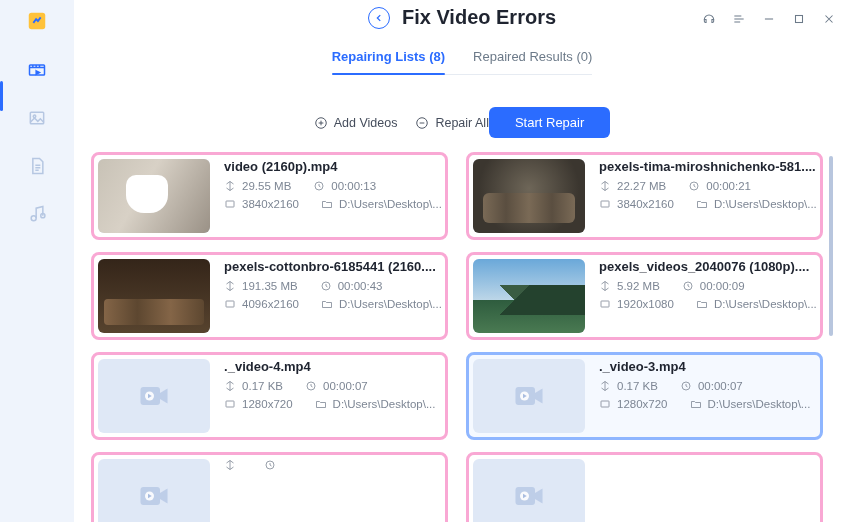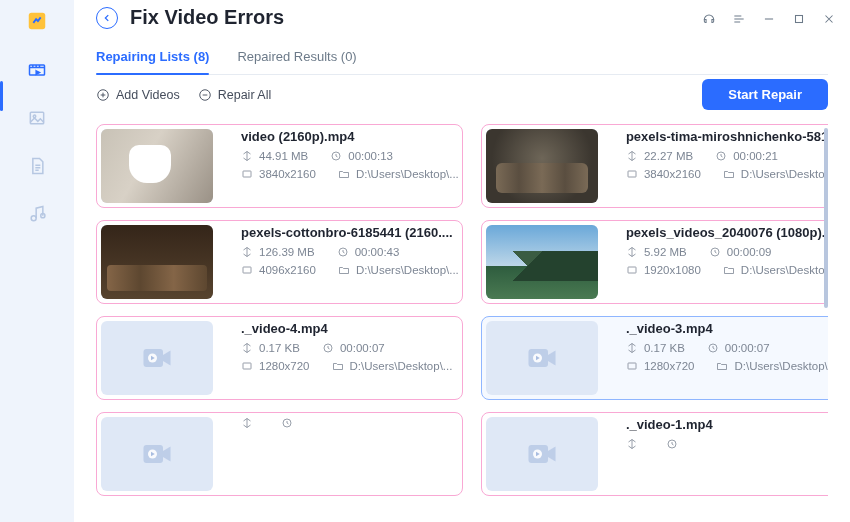--- a/index.html
+++ b/index.html
@@ -9,40 +9,40 @@
   .titlebar svg, .titlebar .tb-icon { width: 14px; height: 14px; display:block; }
   .tb-icon { cursor: default; display:inline-flex; align-items:center; justify-content:center; }
 
   .shell { display: flex; height: calc(522px - 0px); }
   .sidebar { width: 74px; background: #eff4fc; display: flex; flex-direction: column; align-items: center; padding-top: 8px; gap: 28px; position: relative; }
   .logo { width: 22px; height: 22px; margin-top: 2px; }
   .side-icon { width: 20px; height: 20px; color: #b6c7e2; display:flex; align-items:center; justify-content:center; }
   .side-icon.active { color: #2b6cff; }
   .side-active-bar { position: absolute; left: 0; top: 81px; width: 3px; height: 30px; background: #2b6cff; border-radius: 2px; }
 
-  .main { flex: 1; padding: 0 22px; display:flex; flex-direction:column; overflow:hidden; }
+  .main { flex: 1; padding: 0 22px; display:flex; flex-direction:column; overflow:hidden;align-items:center; }
 
   .header-row { display:flex; align-items:center; gap: 12px; margin-top: 6px; }
   .back-btn { width: 22px; height: 22px; border: 1.6px solid #2b6cff; border-radius: 50%; display:flex; align-items:center; justify-content:center; color:#2b6cff; }
   .page-title { font-size: 20px; font-weight: 700; color: #1f2430; }
 
   .tabs { display:flex; gap: 28px; margin-top: 20px; border-bottom: 1px solid #e6ebf2; }
   .tab { padding-bottom: 10px; font-size: 13px; color: #6c7a89; cursor:pointer; position:relative; }
   .tab.active { color: #2b6cff; font-weight: 600; }
   .tab.active::after { content:""; position:absolute; left:0; right:0; bottom:-1px; height:2.5px; background:#2b6cff; border-radius:2px; }
 
-  .toolbar { display:flex; align-items:center; justify-content:space-between; margin-top: 4px; }
+  .toolbar { display:flex; align-items:center; justify-content:space-between; margin-top: 32px; }
   .toolbar-left { display:flex; gap: 18px; }
   .tool-link { display:flex; align-items:center; gap:6px; font-size: 12.5px; color:#454d5c; cursor:pointer; }
   .tool-link svg { width:14px; height:14px; }
-  .primary-btn { background:#2b6cff; color:#fff; border:none; border-radius:6px; padding: 8px 26px; font-size:13px; cursor:pointer;font-weight:bold; }
+  .primary-btn { background:#2b6cff; color:#fff; border:none; border-radius:6px; padding: 8px 26px; font-size:13px; cursor:pointer; }
 
   .grid-wrap { flex:1; overflow:hidden; margin-top: 14px; position:relative; }
   .grid { display:grid; grid-template-columns: 1fr 1fr; gap: 12px 18px; padding-right: 10px; }
-  .card { border:1px solid #f9a8d4; border-radius:8px; padding: 4px; display:flex; gap:28px; align-items:flex-start; background:#fff; position:relative; }
+  .card { border:3px solid #f9a8d4; border-radius:8px; padding: 4px; display:flex; gap:14px; align-items:flex-start; background:#fff; position:relative; }
   .card.selected { border-color:#8fb6ff; background:#f5f9ff; }
   .thumb { width: 112px; height: 74px; border-radius:6px; background:#dfe8f6; flex-shrink:0; display:flex; align-items:center; justify-content:center; color:#a9bde0; overflow:hidden; }
   .thumb svg.placeholder { width:36px; height:36px; }
   .thumb-img { width:100%; height:100%; }
   .meta { flex:1; min-width:0; display:flex; flex-direction:column; gap:6px; }
   .filename { font-size: 13px; font-weight:600; color:#1f2430; white-space:nowrap; overflow:hidden; text-overflow:ellipsis; }
   .meta-row { display:flex; gap: 22px; }
   .meta-item { display:flex; align-items:center; gap:6px; color:#7d8694; font-size:11.5px; white-space:nowrap; overflow:hidden; text-overflow:ellipsis; max-width: 100px; }
   .meta-item.wide { max-width: 120px; }
   .meta-item svg { width:12px; height:12px; flex-shrink:0; }
@@ -177,21 +177,21 @@
             <div class="thumb">
               <div class="thumb-img vr"></div>
             </div>
             <div class="meta">
               <div class="filename">video (2160p).mp4</div>
               <div class="meta-row">
                 <span class="meta-item">
                   <svg viewBox="0 0 24 24" fill="none" stroke="currentColor" stroke-width="1.6">
                     <path d="M12 3v18M5 8l7-5 7 5M5 16l7 5 7-5"></path>
                   </svg>
-                  <span>44.91 MB</span>
+                  <span>29.55 MB</span>
                 </span>
                 <span class="meta-item">
                   <svg viewBox="0 0 24 24" fill="none" stroke="currentColor" stroke-width="1.6">
                     <circle cx="12" cy="12" r="8"></circle>
                     <path d="M12 8v4l3 2"></path>
                   </svg>
                   <span>00:00:13</span>
                 </span>
               </div>
               <div class="meta-row">
@@ -251,21 +251,21 @@
             <div class="thumb">
               <div class="thumb-img dinner"></div>
             </div>
             <div class="meta">
               <div class="filename">pexels-cottonbro-6185441 (2160....</div>
               <div class="meta-row">
                 <span class="meta-item">
                   <svg viewBox="0 0 24 24" fill="none" stroke="currentColor" stroke-width="1.6">
                     <path d="M12 3v18M5 8l7-5 7 5M5 16l7 5 7-5"></path>
                   </svg>
-                  <span>126.39 MB</span>
+                  <span>191.35 MB</span>
                 </span>
                 <span class="meta-item">
                   <svg viewBox="0 0 24 24" fill="none" stroke="currentColor" stroke-width="1.6">
                     <circle cx="12" cy="12" r="8"></circle>
                     <path d="M12 8v4l3 2"></path>
                   </svg>
                   <span>00:00:43</span>
                 </span>
               </div>
               <div class="meta-row">
@@ -434,37 +434,19 @@
           </div>
           <div class="card">
             <div class="thumb">
               <svg class="placeholder" viewBox="0 0 24 24" fill="currentColor">
                 <rect x="3" y="6" width="13" height="12" rx="2" opacity="0.6"></rect>
                 <path d="M16 10l5-3v10l-5-3z" opacity="0.6"></path>
                 <circle cx="9" cy="12" r="3" fill="#fff" opacity="0.9"></circle>
                 <path d="M8 10.5v3l2.5-1.5z" fill="#a9bde0"></path>
               </svg>
             </div>
-            <div class="meta">
-              <div class="filename">._video-1.mp4</div>
-              <div class="meta-row">
-                <span class="meta-item">
-                  <svg viewBox="0 0 24 24" fill="none" stroke="currentColor" stroke-width="1.6">
-                    <path d="M12 3v18M5 8l7-5 7 5M5 16l7 5 7-5"></path>
-                  </svg>
-                  <span></span>
-                </span>
-                <span class="meta-item">
-                  <svg viewBox="0 0 24 24" fill="none" stroke="currentColor" stroke-width="1.6">
-                    <circle cx="12" cy="12" r="8"></circle>
-                    <path d="M12 8v4l3 2"></path>
-                  </svg>
-                  <span></span>
-                </span>
-              </div>
-            </div>
           </div>
         </div>
       <div class="scroll-indicator"></div>
     </div>
 
   </div>
 </div>
 
 </body></html>

